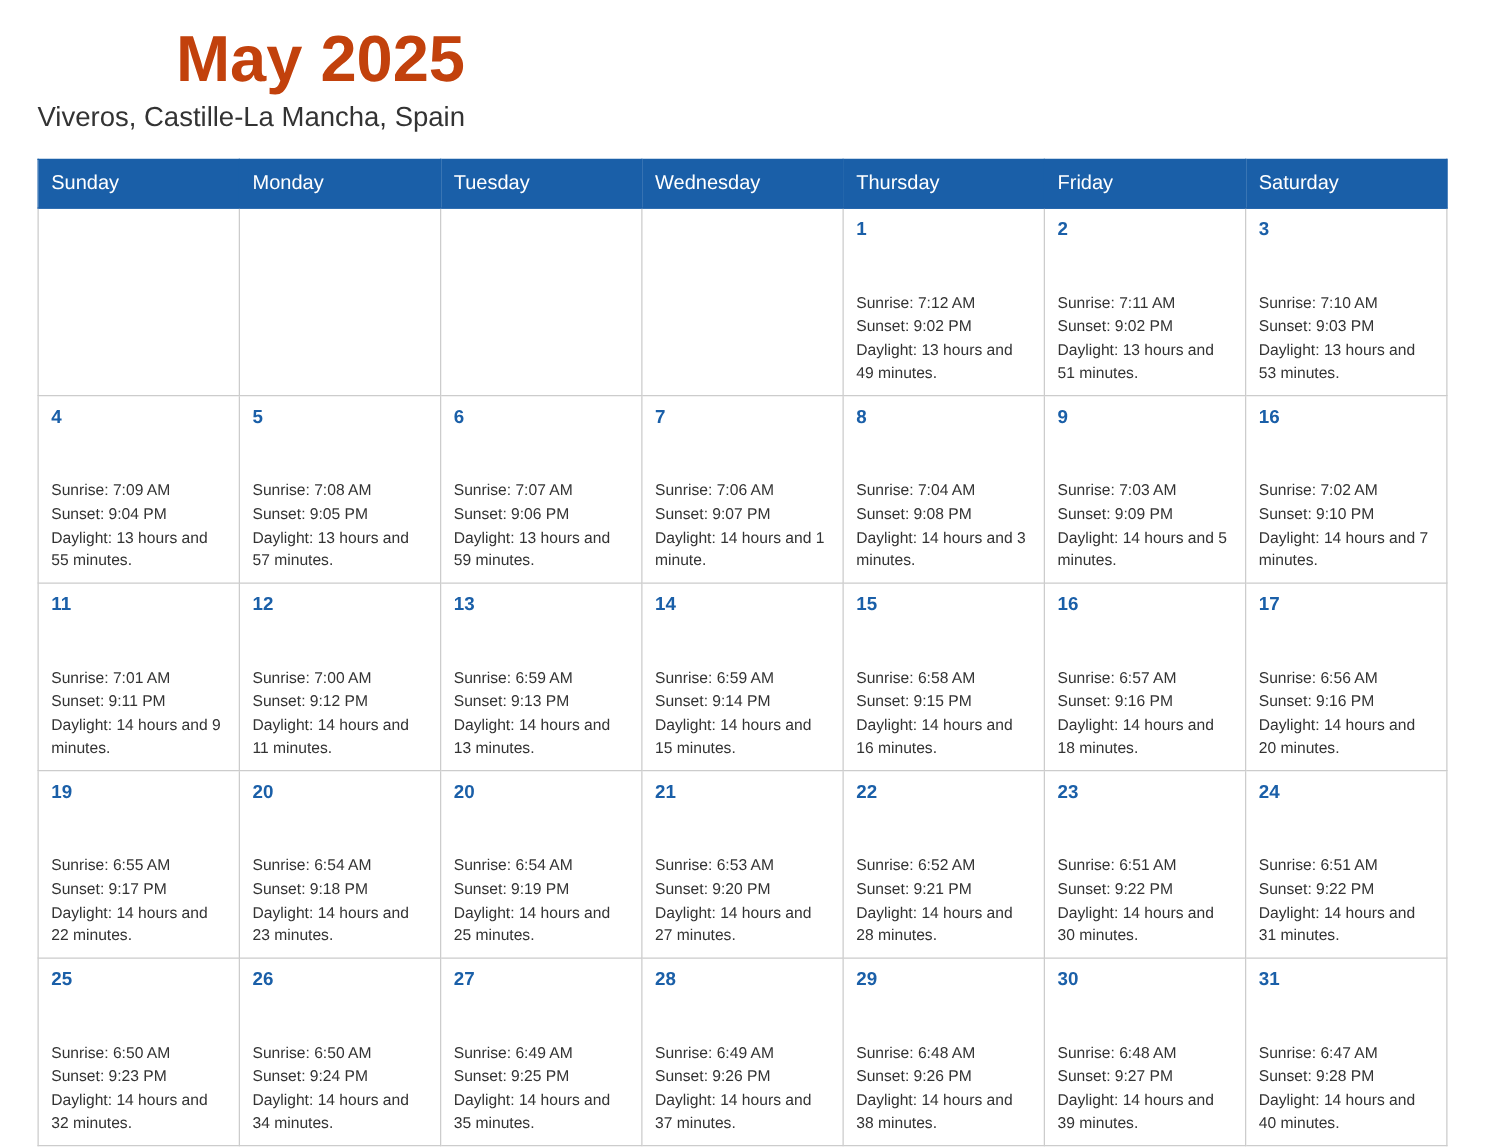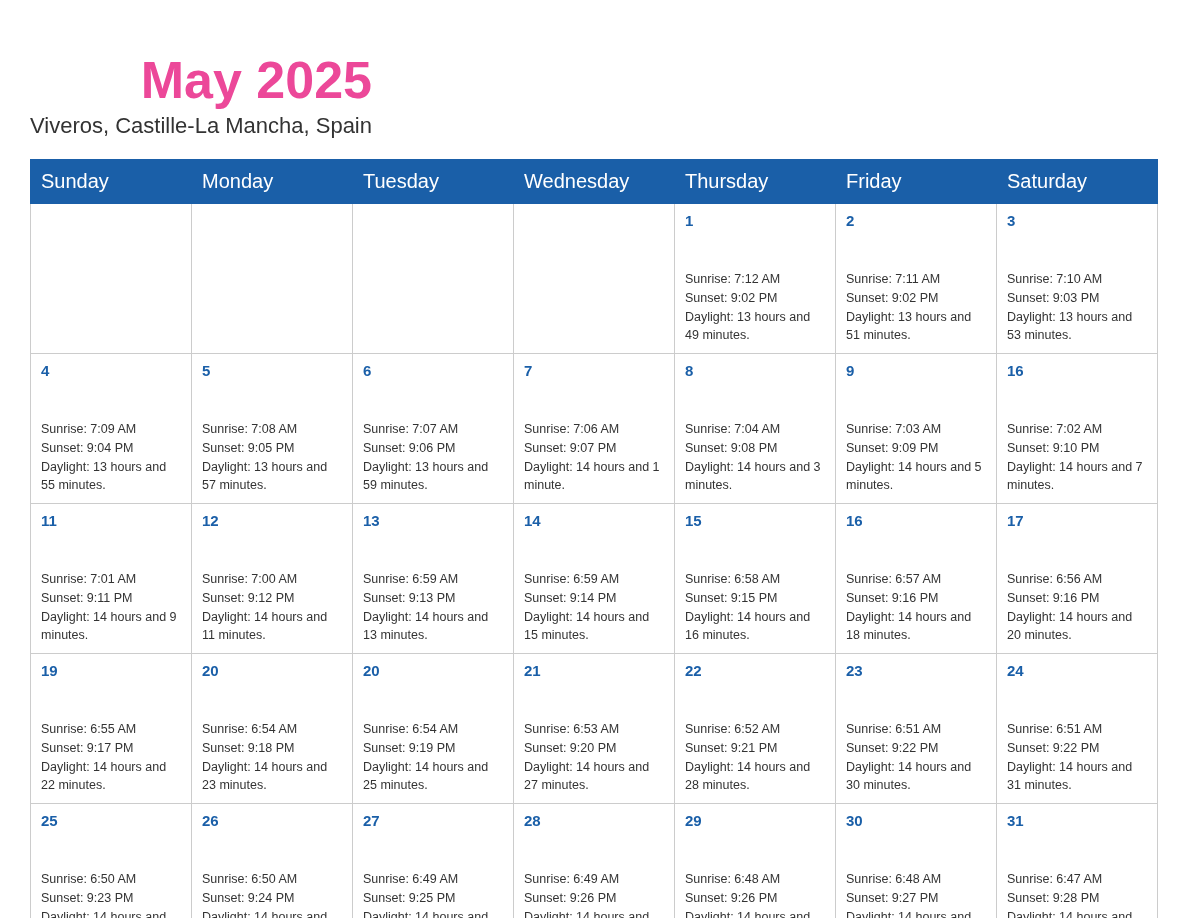--- a/index.html
+++ b/index.html
@@ -34,38 +34,37 @@
       font-weight: bold;
       letter-spacing: 1px;
       margin-top: -2px;
     }
     .title-section {
       text-align: right;
     }
     .month-title {
       font-size: 52px;
       font-weight: bold;
-      color: #ec4899;
+      color: #c2410c;
       line-height: 1.1;
-      margin-top: 32px;
     }
     .location-title {
       font-size: 22px;
       color: #333;
       margin-top: 4px;
     }
     .calendar-table {
       width: 100%;
       border-collapse: collapse;
       border: 1px solid #999;
     }
     .calendar-table th {
       background-color: #1a5fa8;
       color: #fff;
-      font-size: 20px;
+      font-size: 16px;
       font-weight: normal;
       padding: 10px 10px;
       text-align: left;
       border: 1px solid #1a5fa8;
     }
     .calendar-table td {
       vertical-align: top;
       padding: 8px 10px;
       border: 1px solid #ccc;
       width: calc(100% / 7);

